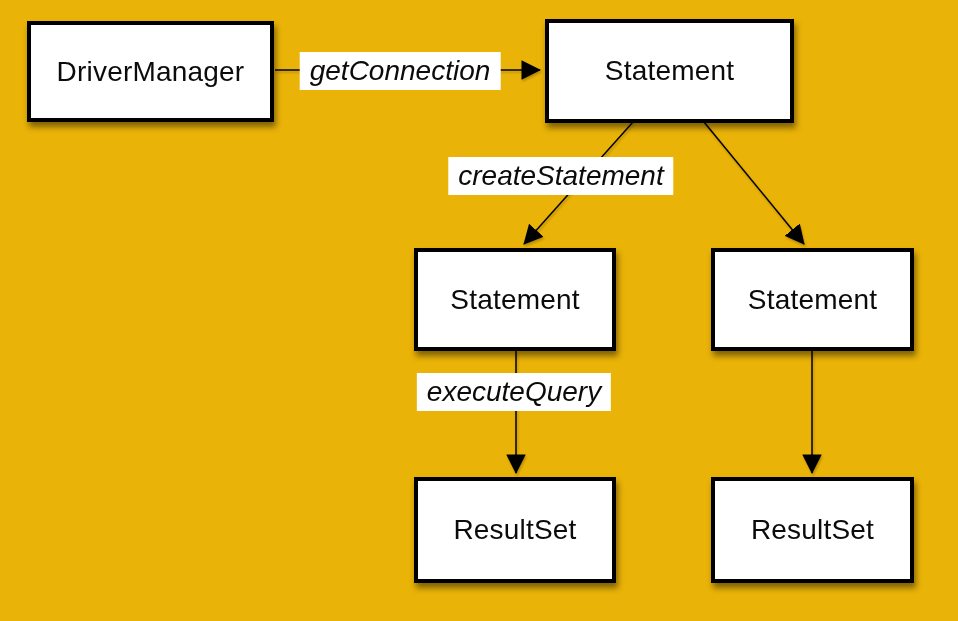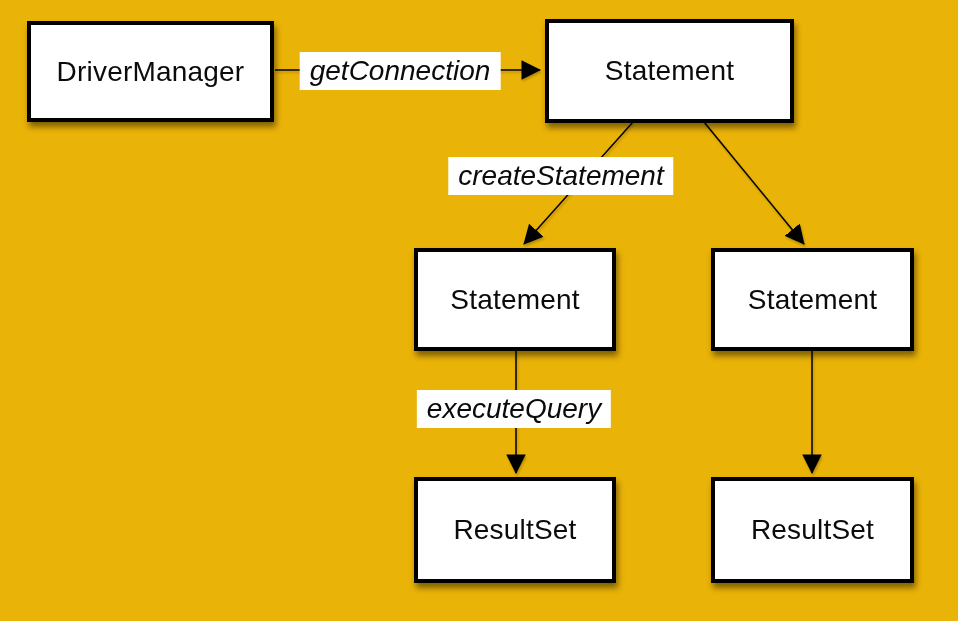--- a/index.html
+++ b/index.html
@@ -59,21 +59,21 @@
   
   #node-driver-manager   { left: 27px;  top: 21px;  width: 247px; height: 101px; }
   #node-connection       { left: 545px; top: 19px;  width: 249px; height: 104px; }
   #node-statement-left   { left: 414px; top: 248px; width: 202px; height: 103px; }
   #node-statement-right  { left: 711px; top: 248px; width: 203px; height: 103px; }
   #node-resultset-left   { left: 414px; top: 477px; width: 202px; height: 106px; }
   #node-resultset-right  { left: 711px; top: 477px; width: 203px; height: 106px; }
   
   #label-getconnection   { left: 400px; top: 71px;  }
   #label-createstatement { left: 561px; top: 176px; }
-  #label-executequery    { left: 514px; top: 409px; }
+  #label-executequery    { left: 514px; top: 392px; }
 </style>
 </head>
 <body>
 
 <div class="canvas">
 
   <svg class="edges-layer" width="958" height="621" viewBox="0 0 958 621" aria-hidden="true">
     <defs>
       <marker id="arrow" viewBox="0 0 10 10" refX="9.5" refY="5" markerWidth="13" markerHeight="13" orient="auto-start-reverse">
         <path d="M0,0 L10,5 L0,10 z" fill="#000000"></path>

